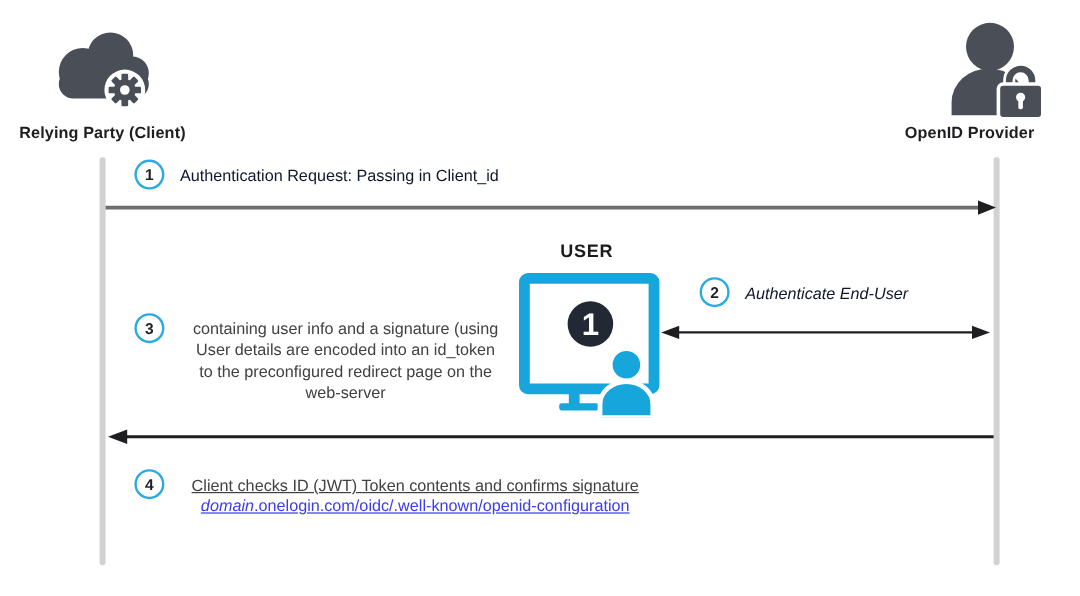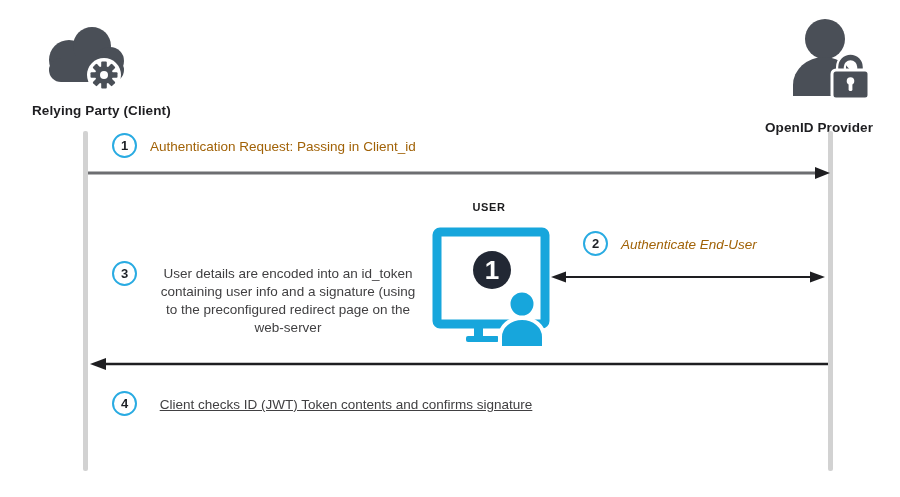--- a/index.html
+++ b/index.html
@@ -23,31 +23,31 @@
 
   
   .badge {
     position:absolute; width:21px; height:21px; border:2.5px solid #29abe2;
     border-radius:50%; background:#ffffff; color:#1e2126; font-weight:bold;
     font-size:13px; display:flex; align-items:center; justify-content:center;
     line-height:1;
   }
 
   .step-label {
-    position:absolute; font-size:13.5px; color:#a16207; white-space:nowrap;
+    position:absolute; font-size:13.5px; color:#0f172a; white-space:nowrap;
   }
 
   .step-block {
     position:absolute; font-size:13.5px; color:#414042; text-align:center;
   }
   .step-block .line { line-height:18px; }
   #step4-block .line { line-height:17px;text-decoration:underline; }
 
   .user-label {
-    position:absolute; font-size:11px; font-weight:bold; color:#1b1b1d;
+    position:absolute; font-size:15px; font-weight:bold; color:#1b1b1d;
     letter-spacing:0.6px; text-align:center; width:100px;
   }
 
   .link-line {
     line-height:17px; color:#3b3bef; white-space:nowrap;
   }
   .link-line .it { font-style:italic; }
 
   svg { display:block; }
   .arrows { position:absolute; left:0; top:0; pointer-events:none; }
@@ -73,34 +73,34 @@
         <rect x="6.5" y="-2.8" width="7" height="5.6" rx="1"></rect>
         <rect x="-2.8" y="-13.5" width="5.6" height="7" rx="1" transform="rotate(45)"></rect>
         <rect x="-2.8" y="6.5" width="5.6" height="7" rx="1" transform="rotate(45)"></rect>
         <rect x="-13.5" y="-2.8" width="7" height="5.6" rx="1" transform="rotate(45)"></rect>
         <rect x="6.5" y="-2.8" width="7" height="5.6" rx="1" transform="rotate(45)"></rect>
       </g>
       <circle cx="0" cy="0" r="9"></circle>
       <circle cx="0" cy="0" r="4" fill="#ffffff"></circle>
     </g>
   </svg>
-  <div class="actor-label" style="left:16px; top:103px;margin-left:16px;">Relying Party (Client)</div>
+  <div class="actor-label" style="left:16px; top:103px;">Relying Party (Client)</div>
 
   <svg class="abs" style="left:783px; top:14px;" width="92" height="86" viewBox="0 0 92 86">
     <g fill="#4a4f57">
       <circle cx="42" cy="25" r="20"></circle>
       <path d="M 10 82 L 10 71 A 31 28 0 0 1 72 71 L 72 82 Z"></path>
     </g>
     <path d="M58 58 v-5 a9.5 9.5 0 0 1 19 0 v5" fill="none" stroke="#ffffff" stroke-width="10"></path>
     <path d="M58 58 v-5 a9.5 9.5 0 0 1 19 0 v5" fill="none" stroke="#4a4f57" stroke-width="5.5"></path>
     <rect x="49" y="56" width="37" height="29" rx="4" fill="#4a4f57" stroke="#ffffff" stroke-width="3"></rect>
     <circle cx="67.5" cy="67" r="3.8" fill="#ffffff"></circle>
     <rect x="65.6" y="69" width="3.8" height="8" rx="1.5" fill="#ffffff"></rect>
   </svg>
-  <div class="actor-label" style="left:754px; top:120px; width:130px; text-align:center;">OpenID Provider</div>
+  <div class="actor-label" style="left:754px; top:103px; width:130px; text-align:left;">OpenID Provider</div>
 
   <div class="lifeline" style="left:83px;"></div>
   <div class="lifeline" style="left:828px;"></div>
 
   <svg class="arrows" width="900" height="497" viewBox="0 0 900 497">
 
     <line x1="88" y1="173" x2="817" y2="173" stroke="#6d6e71" stroke-width="3"></line>
     <polygon points="815,167 830,173 815,179" fill="#1e1e21"></polygon>
 
     <line x1="557" y1="277" x2="819" y2="277" stroke="#1e1e21" stroke-width="2"></line>
@@ -123,24 +123,25 @@
     <text x="62" y="53" font-size="26" font-weight="bold" fill="#ffffff" text-anchor="middle" font-family="Liberation Sans, sans-serif">1</text>
     <path d="M 70 122 L 70 111 A 22 19 0 0 1 114 111 L 114 122 Z" fill="#17a6dc" stroke="#ffffff" stroke-width="4"></path>
     <circle cx="92" cy="78" r="13.5" fill="#17a6dc" stroke="#ffffff" stroke-width="4"></circle>
   </svg>
 
   <div class="badge" style="left:583px; top:231px;">2</div>
   <div class="step-label" style="left:621px; top:237px;font-style:italic;">Authenticate End-User</div>
 
   <div class="badge" style="left:112px; top:261px;">3</div>
   <div class="step-block" style="left:142px; top:265px; width:292px;">
+    <div class="line">containing user info and a signature (using</div>
     <div class="line">User details are encoded into an id_token</div>
-    <div class="line">containing user info and a signature (using</div>
     <div class="line">to the preconfigured redirect page on the</div>
     <div class="line">web-server</div>
   </div>
 
   <div class="badge" style="left:112px; top:391px;">4</div>
   <div class="step-block" id="step4-block" style="left:128px; top:396px; width:436px;">
     <div class="line">Client checks ID (JWT) Token contents and confirms signature</div>
+    <div class="line link-line"><span class="it">domain</span><span>.onelogin.com/oidc/.well-known/openid-configuration</span></div>
   </div>
 
 </div>
 
 </body></html>

